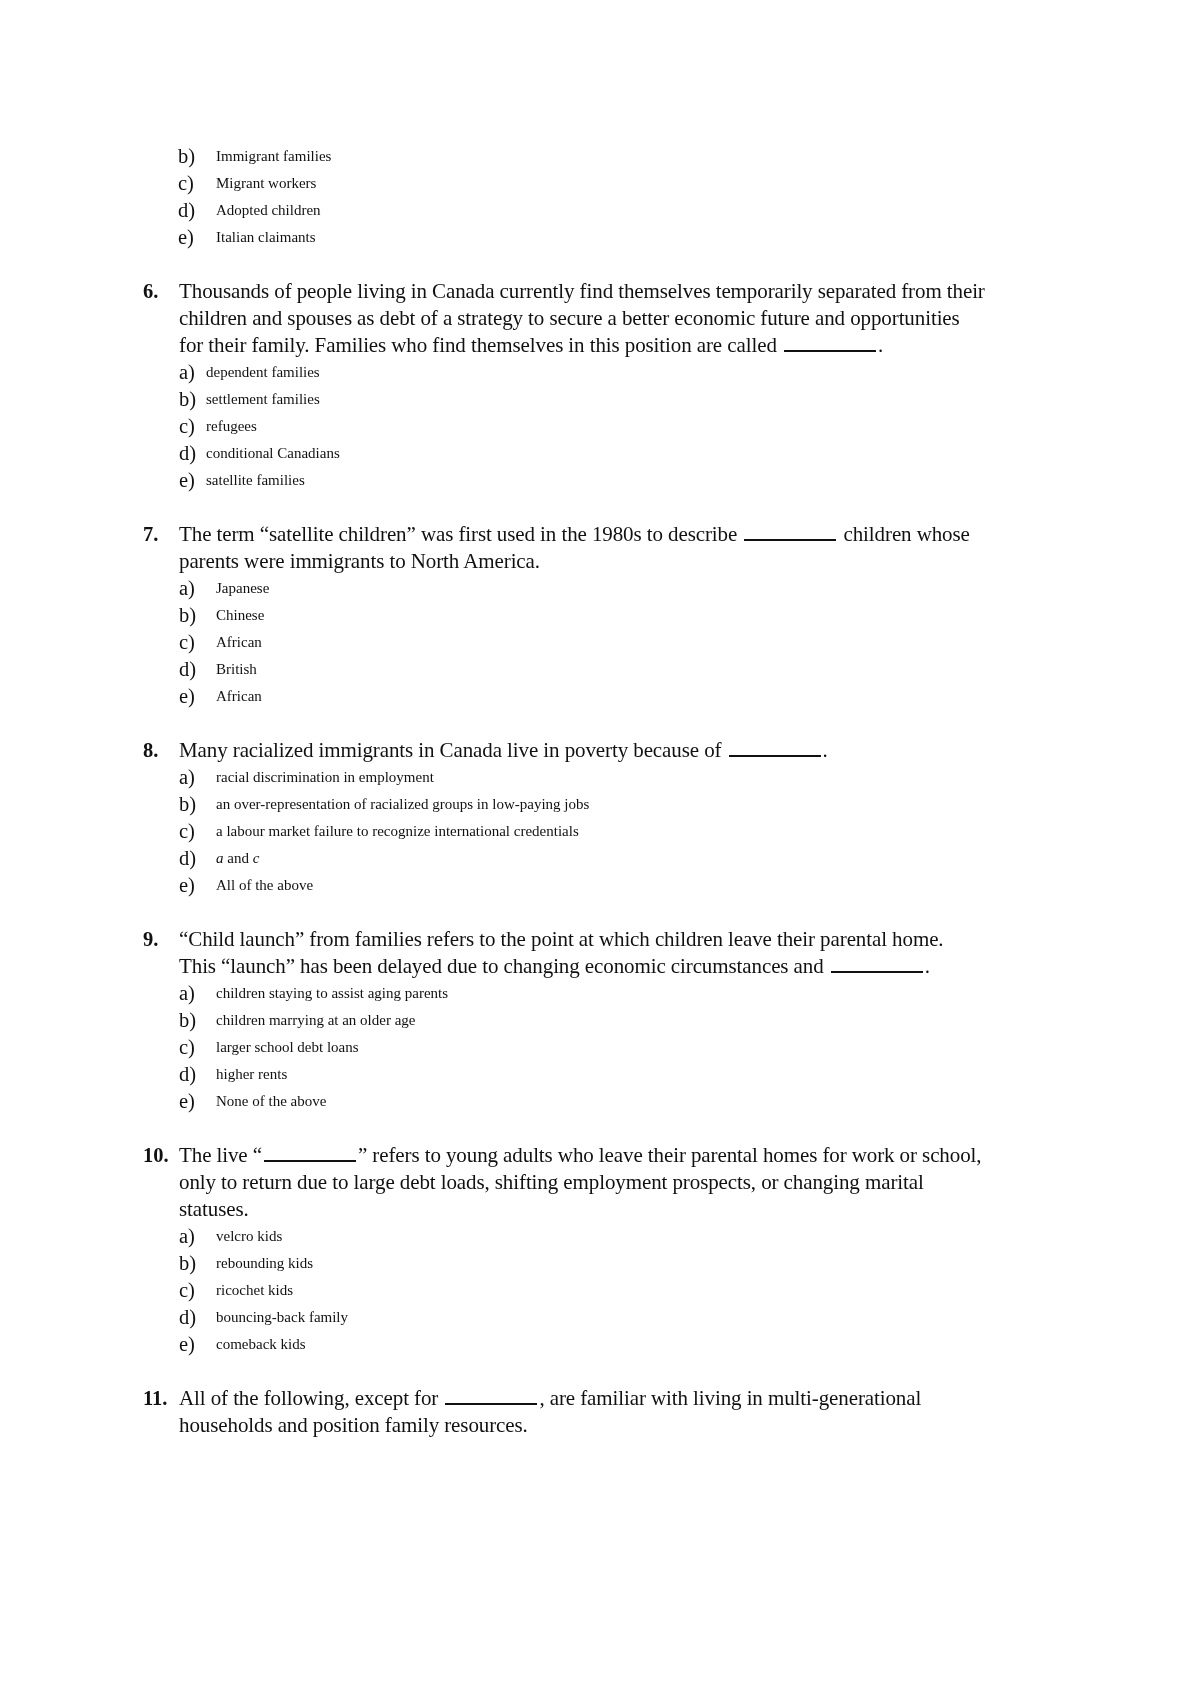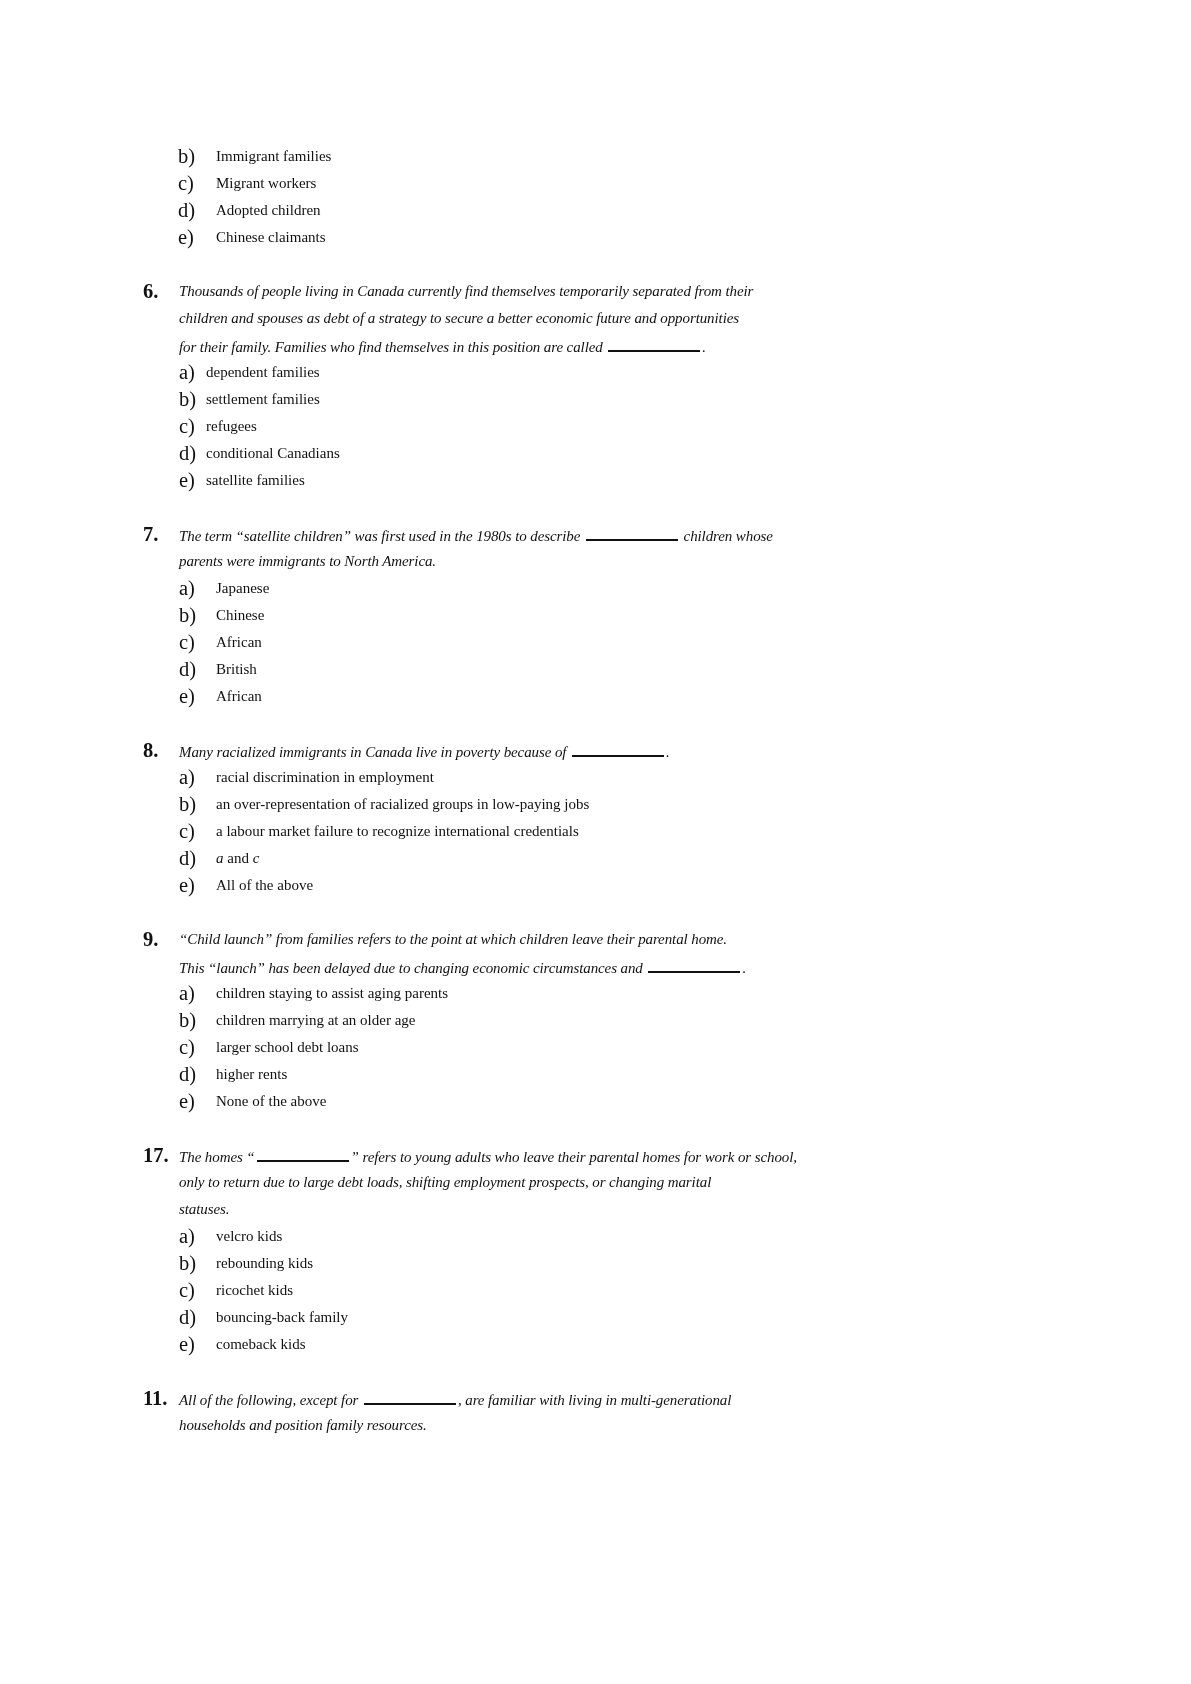--- a/index.html
+++ b/index.html
@@ -1,39 +1,39 @@
 <!DOCTYPE html>
 <html><head>
   <meta charset="utf-8">
   <style>
     html, body { margin: 0; padding: 0; background: #ffffff; }
     body { width: 1191px; height: 1684px; position: relative; overflow: hidden;
            font-family: "Liberation Serif", "DejaVu Serif", serif; color: #111; }
     .page { position: absolute; left: 0; top: 0; width: 1191px; height: 1684px; }
-    .line { position: absolute; font-size: 15px; line-height: 27px; white-space: nowrap; letter-spacing: -0.1px; font-style: italic; }
+    .line { position: absolute; font-size: 21px; line-height: 27px; white-space: nowrap; letter-spacing: -0.1px; }
     .qnum { position: absolute; font-weight: bold; font-size: 20.5px; line-height: 27px; }
     .opt-letter { position: absolute; font-size: 20.5px; line-height: 27px; }
     .opt-text { position: absolute; font-size: 15px; line-height: 27px; white-space: nowrap; }
     .blank { display: inline-block; width: 92px; border-bottom: 2px solid #111; height: 18px; vertical-align: baseline; margin: 0 2px; }
     .it { font-style: italic; }
   </style>
 </head>
 <body>
 
 <div class="page">
 
   <div>
     <span class="opt-letter" style="left:178px;top:143px">b)</span>
     <span class="opt-text" style="left:216px;top:143px">Immigrant families</span>
     <span class="opt-letter" style="left:178px;top:170px">c)</span>
     <span class="opt-text" style="left:216px;top:170px">Migrant workers</span>
     <span class="opt-letter" style="left:178px;top:197px">d)</span>
     <span class="opt-text" style="left:216px;top:197px">Adopted children</span>
     <span class="opt-letter" style="left:178px;top:224px">e)</span>
-    <span class="opt-text" style="left:216px;top:224px">Chinese claimants</span>
+    <span class="opt-text" style="left:216px;top:224px">Italian claimants</span>
   </div>
 
   <div>
     <span class="qnum" style="left:143px;top:278px">6.</span>
     <span class="line" style="left:179px;top:278px">Thousands of people living in Canada currently find themselves temporarily separated from their</span>
     <span class="line" style="left:179px;top:305px">children and spouses as debt of a strategy to secure a better economic future and opportunities</span>
     <span class="line" style="left:179px;top:332px"><span>for their family. Families who find themselves in this position are called</span> <span class="blank"></span><span>.</span></span>
     <span class="opt-letter" style="left:179px;top:359px">a)</span>
     <span class="opt-text" style="left:206px;top:359px">dependent families</span>
     <span class="opt-letter" style="left:179px;top:386px">b)</span>
@@ -87,22 +87,22 @@
     <span class="opt-text" style="left:216px;top:1007px">children marrying at an older age</span>
     <span class="opt-letter" style="left:179px;top:1034px">c)</span>
     <span class="opt-text" style="left:216px;top:1034px">larger school debt loans</span>
     <span class="opt-letter" style="left:179px;top:1061px">d)</span>
     <span class="opt-text" style="left:216px;top:1061px">higher rents</span>
     <span class="opt-letter" style="left:179px;top:1088px">e)</span>
     <span class="opt-text" style="left:216px;top:1088px">None of the above</span>
   </div>
 
   <div>
-    <span class="qnum" style="left:143px;top:1142px">17.</span>
-    <span class="line" style="left:179px;top:1142px"><span>The homes “</span><span class="blank"></span><span>” refers to young adults who leave their parental homes for work or school,</span></span>
+    <span class="qnum" style="left:143px;top:1142px">10.</span>
+    <span class="line" style="left:179px;top:1142px"><span>The live “</span><span class="blank"></span><span>” refers to young adults who leave their parental homes for work or school,</span></span>
     <span class="line" style="left:179px;top:1169px">only to return due to large debt loads, shifting employment prospects, or changing marital</span>
     <span class="line" style="left:179px;top:1196px">statuses.</span>
     <span class="opt-letter" style="left:179px;top:1223px">a)</span>
     <span class="opt-text" style="left:216px;top:1223px">velcro kids</span>
     <span class="opt-letter" style="left:179px;top:1250px">b)</span>
     <span class="opt-text" style="left:216px;top:1250px">rebounding kids</span>
     <span class="opt-letter" style="left:179px;top:1277px">c)</span>
     <span class="opt-text" style="left:216px;top:1277px">ricochet kids</span>
     <span class="opt-letter" style="left:179px;top:1304px">d)</span>
     <span class="opt-text" style="left:216px;top:1304px">bouncing-back family</span>

